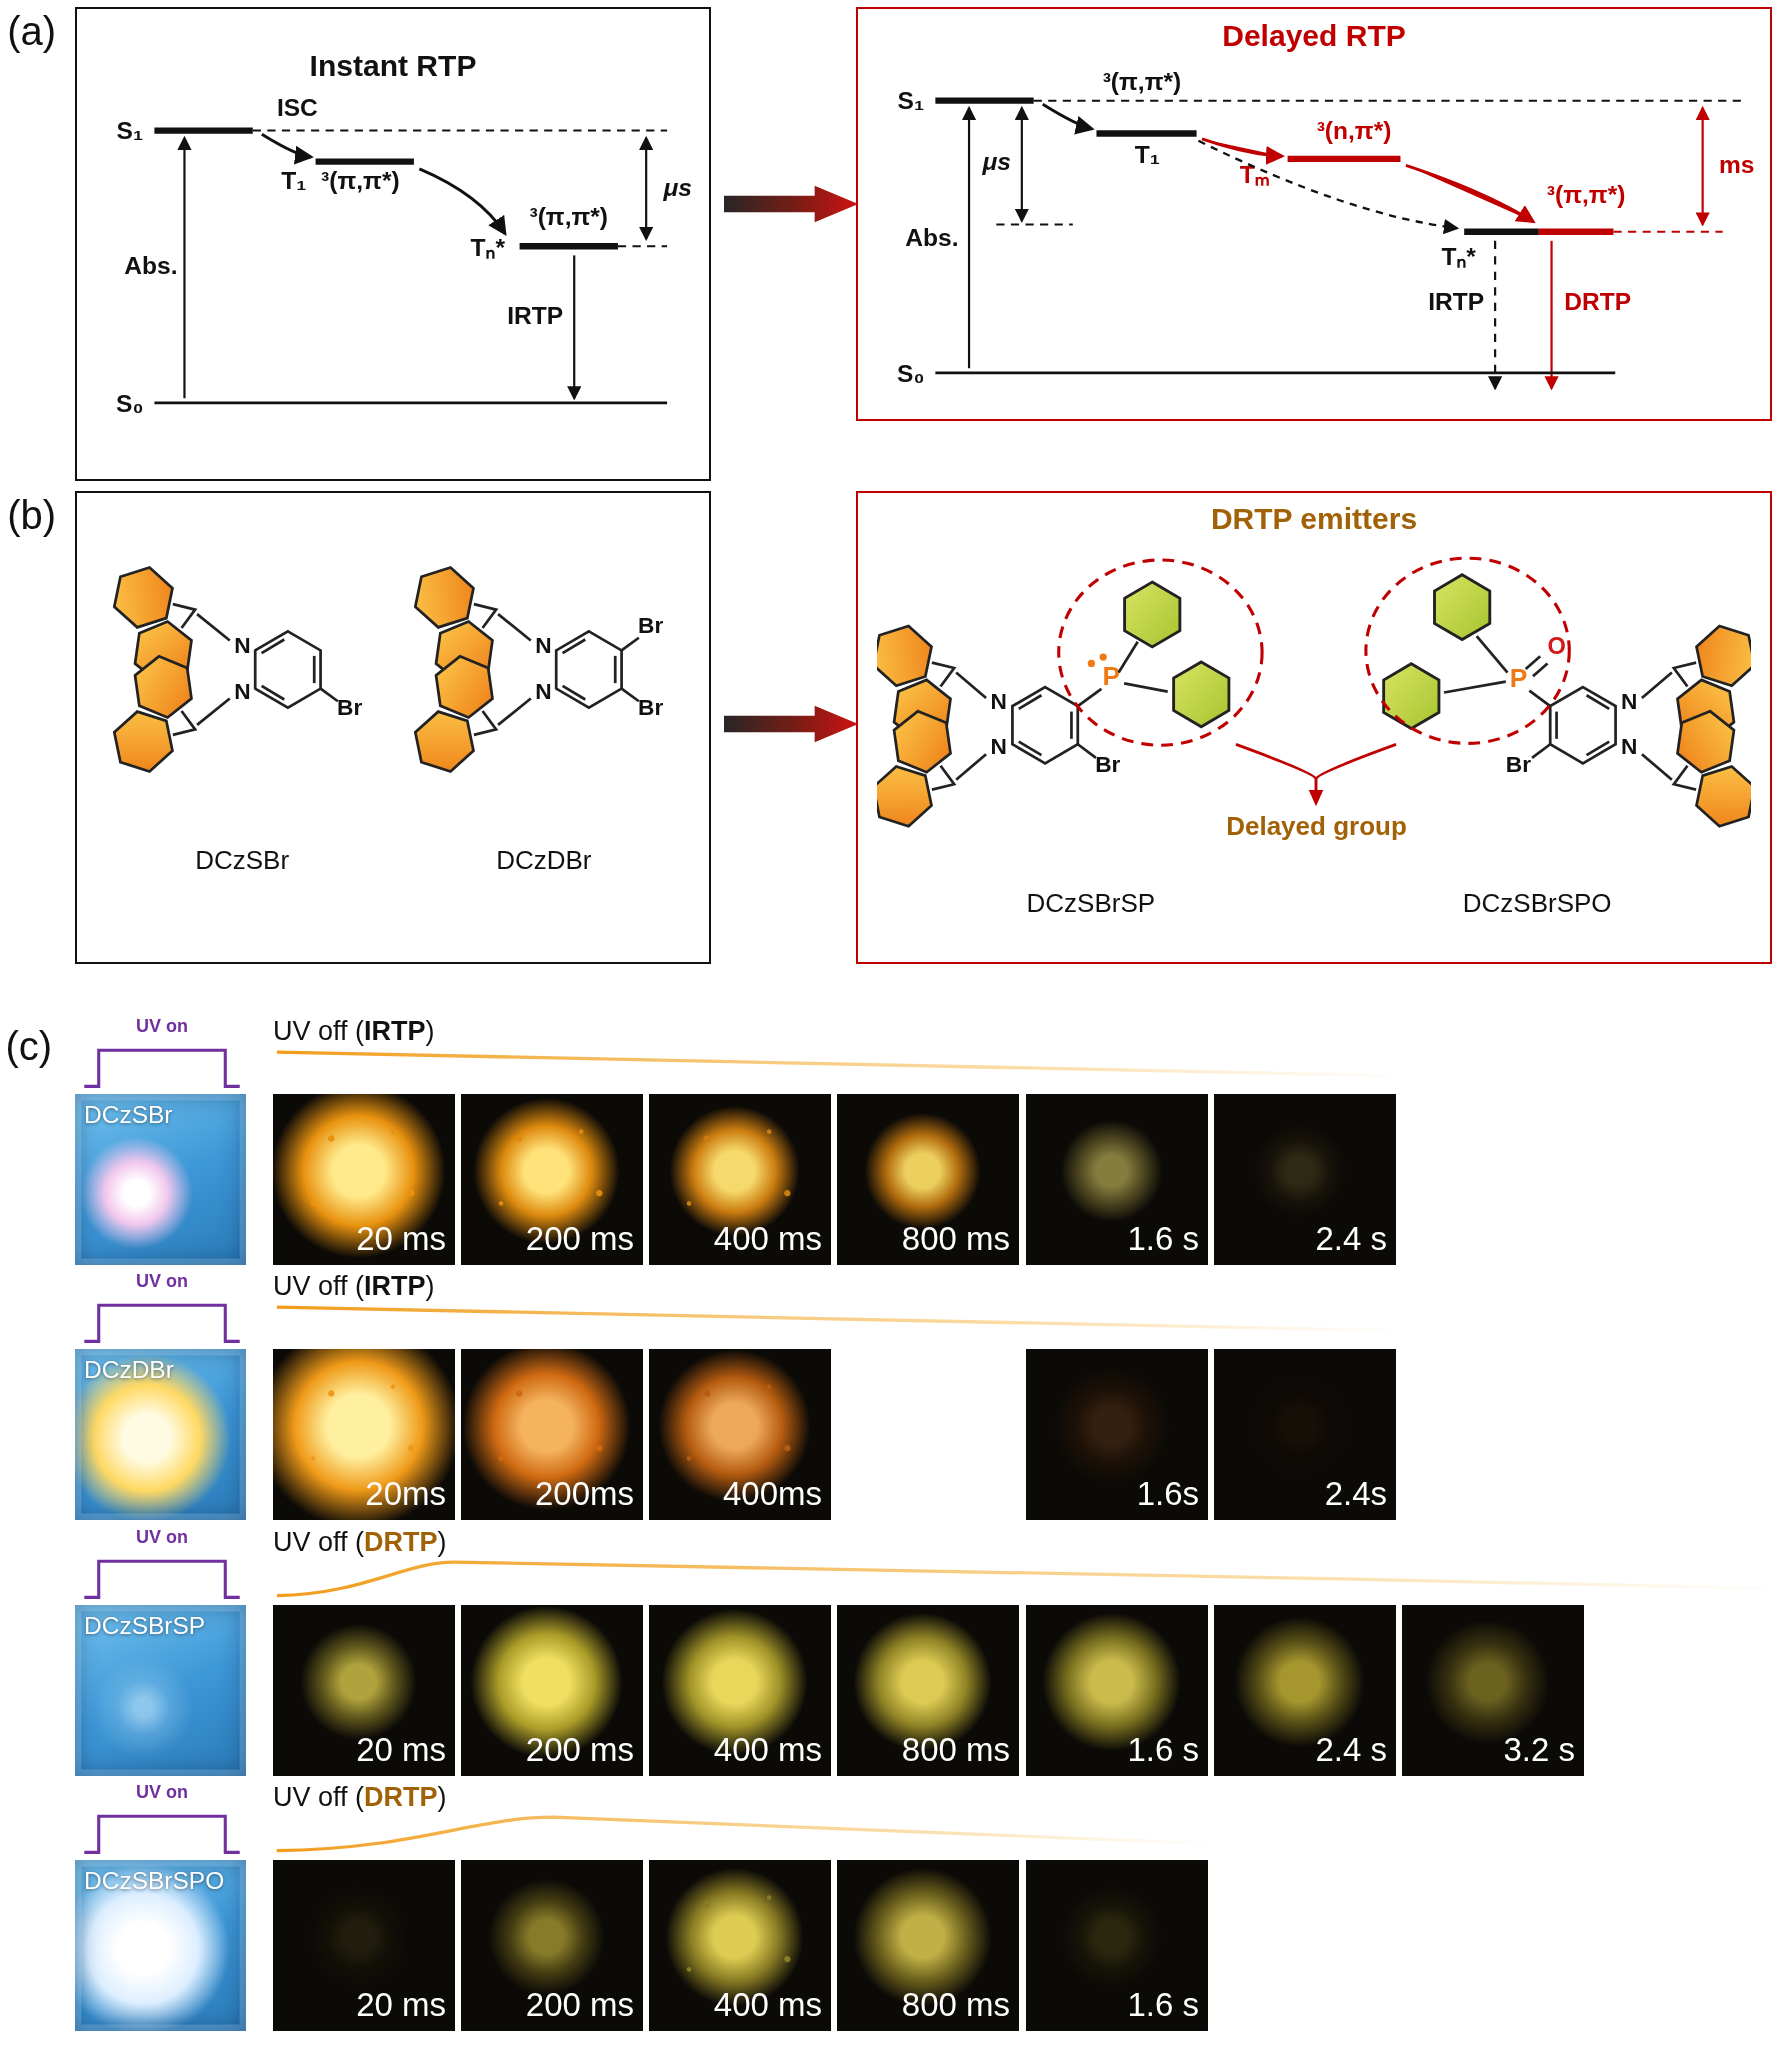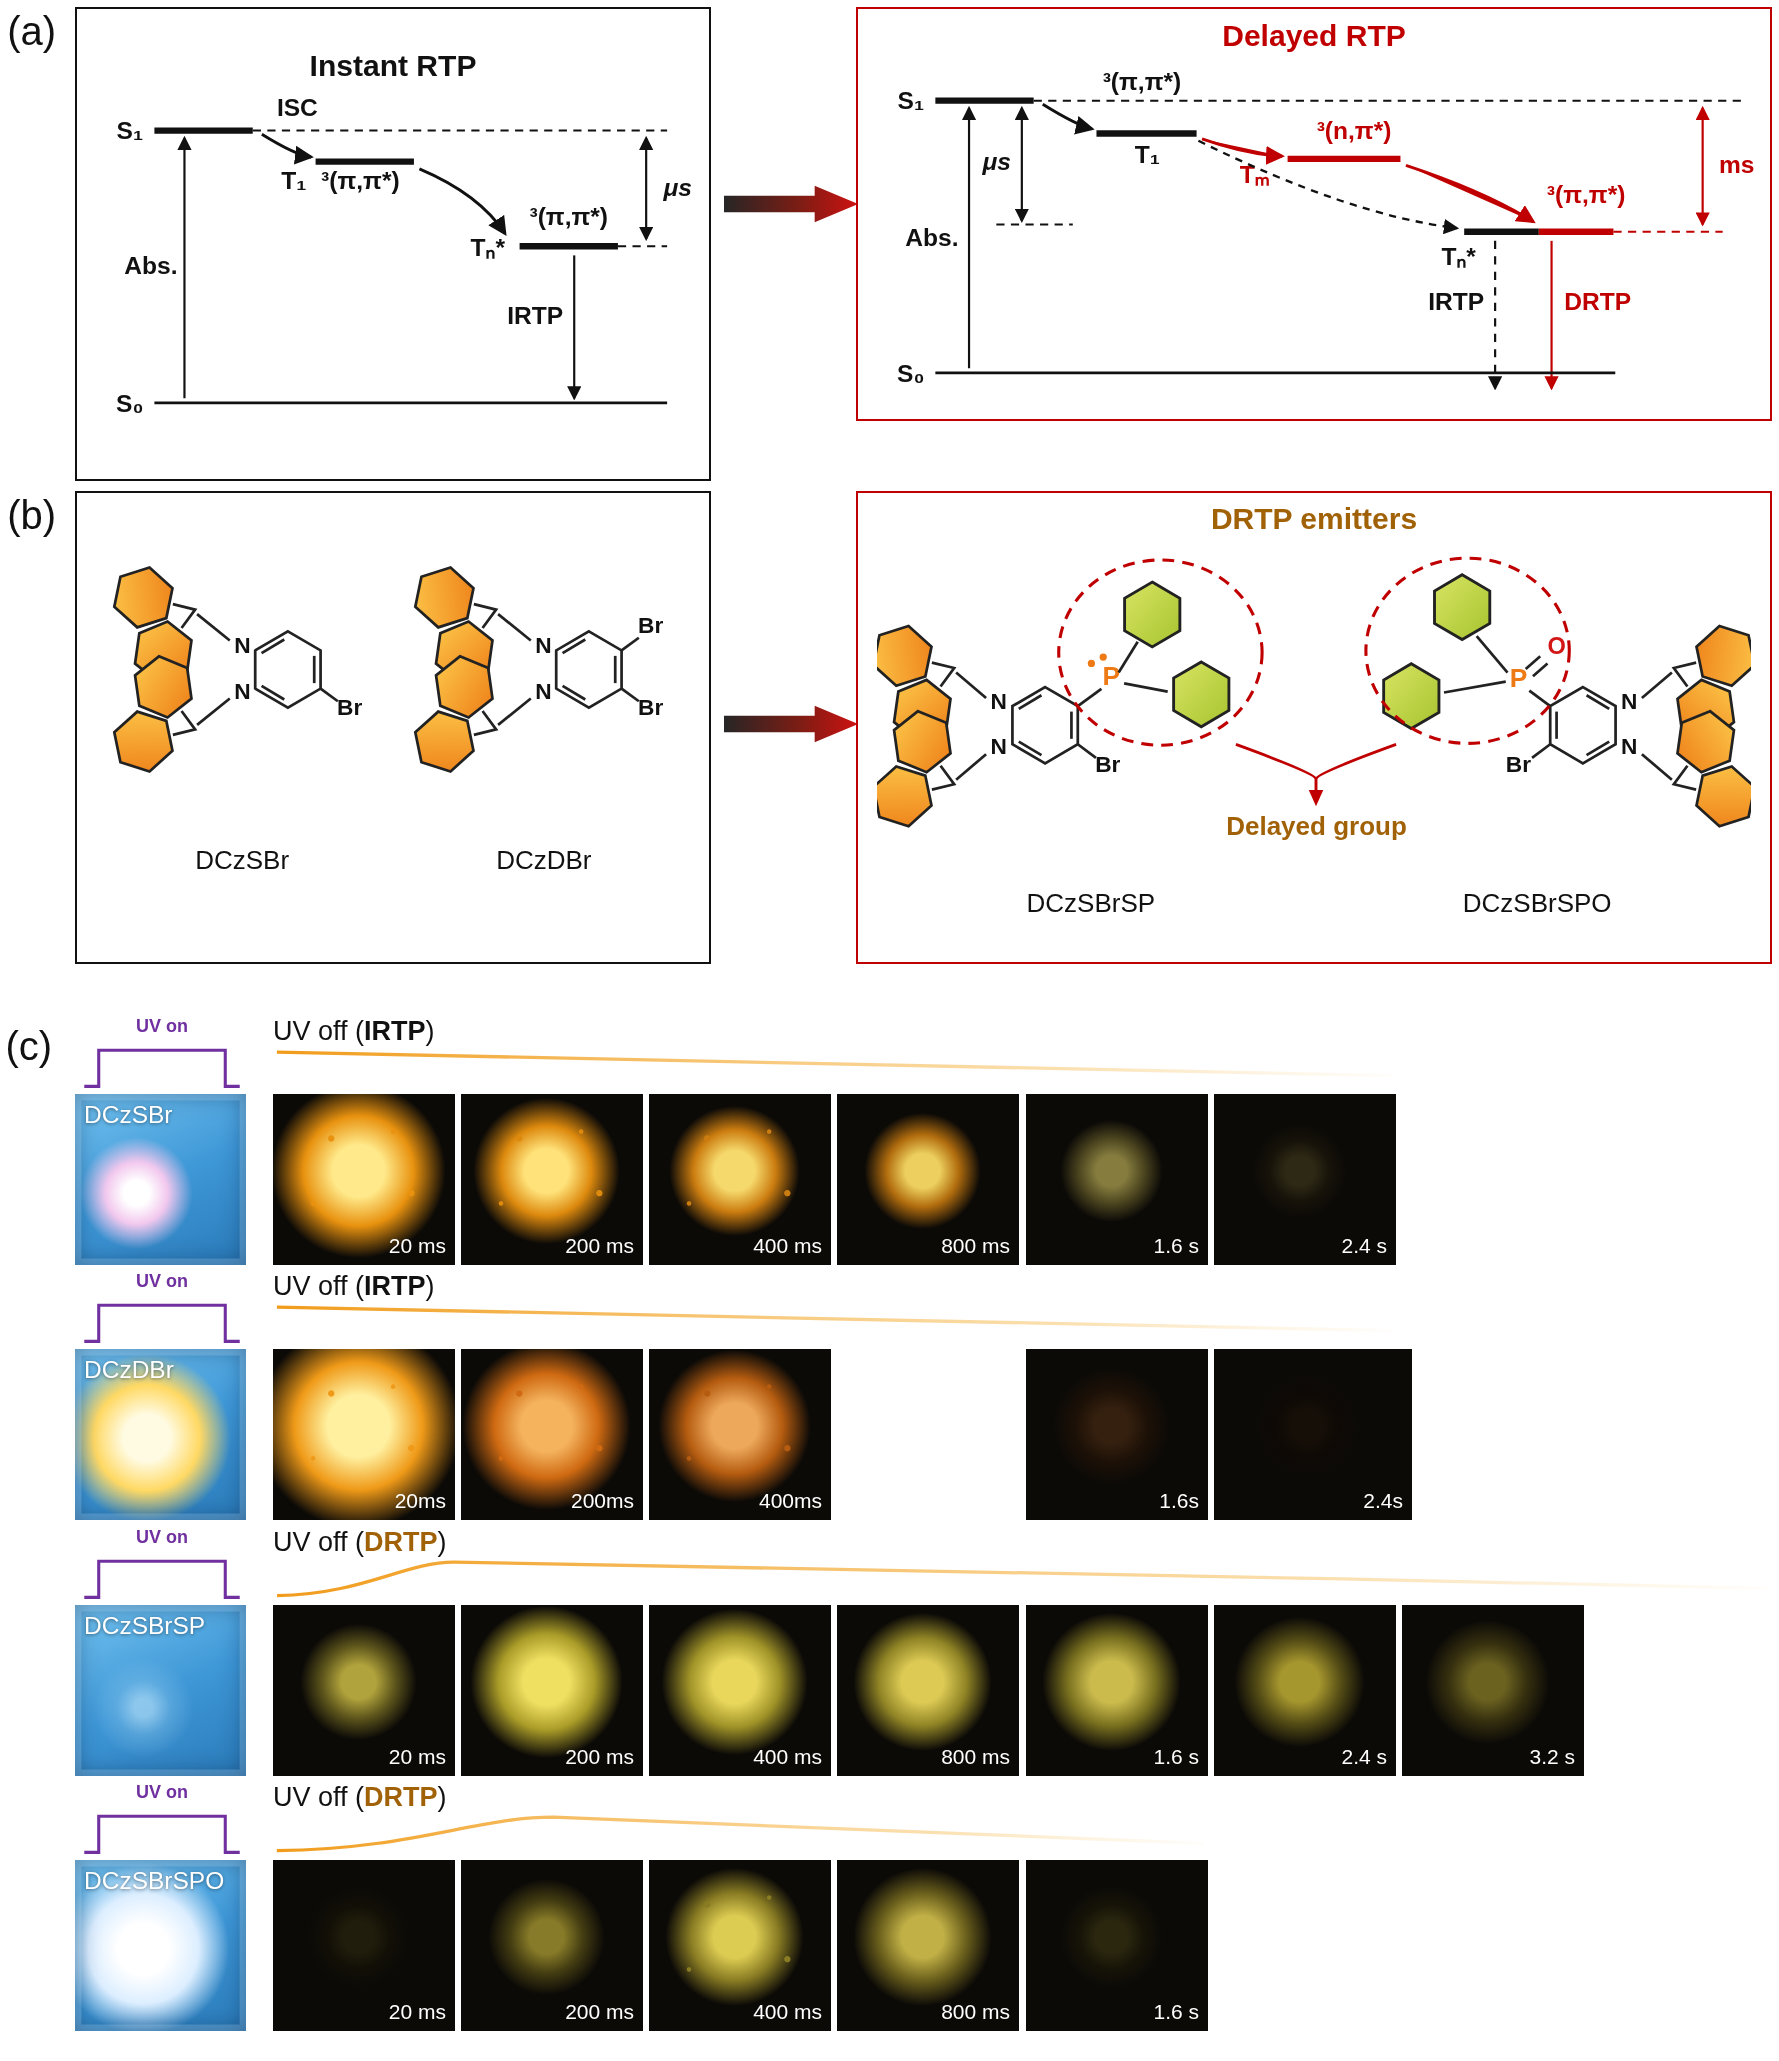--- a/index.html
+++ b/index.html
@@ -53,21 +53,21 @@
          color:#7030a0;font-weight:700;font-size:18px}
   .uv-off{position:absolute;left:273px;top:0;font-size:27px;color:#111}
   .uv-off .mode{font-weight:700}
   .bracket{position:absolute;left:80px;top:27px}
   .curve{position:absolute;left:273px;top:27px}
   .photo{position:absolute;left:75px;top:78px;width:171px;height:171px;background-color:#3a92d4;
          box-shadow:inset 0 0 0 6.4px rgba(195,232,255,.22), inset 0 0 23.6px rgba(6,38,80,.55)}
   .photo .tag{position:absolute;left:9px;top:7.3px;color:#fff;font-size:24.5px;
               text-shadow:0 0.9px 3.6px rgba(0,0,0,.45)}
   .frame{position:absolute;top:78px;width:182px;height:171px;background-color:#0c0a07}
-  .frame .time{position:absolute;right:9px;bottom:7.3px;color:#fff;font-size:21px}
+  .frame .time{position:absolute;right:9px;bottom:7.3px;color:#fff;font-size:33px}
 </style>
 </head>
 <body>
 
 <div id="page">
 
   <svg width="0" height="0" style="position:absolute" aria-hidden="true">
     <defs>
       <linearGradient id="bw2r" x1="0" y1="0" x2="1" y2="0">
         <stop offset="0" stop-color="#262626"></stop>
@@ -349,21 +349,21 @@
         </div>
         <div class="frame" style="left: 461px; background-image: radial-gradient(circle at 32% 26%, rgb(207, 106, 18) 0px, rgb(207, 106, 18) 2.7px, rgba(0, 0, 0, 0) 3.6px), radial-gradient(circle at 66% 22%, rgb(207, 106, 18) 0px, rgb(207, 106, 18) 1.8px, rgba(0, 0, 0, 0) 2.7px), radial-gradient(circle at 76% 58%, rgb(207, 106, 18) 0px, rgb(207, 106, 18) 2.7px, rgba(0, 0, 0, 0) 3.6px), radial-gradient(circle at 22% 64%, rgb(207, 106, 18) 0px, rgb(207, 106, 18) 1.8px, rgba(0, 0, 0, 0) 2.7px), radial-gradient(circle at 47% 45%, rgb(245, 179, 94) 0px, rgb(245, 179, 94) 25.5px, rgb(207, 106, 18) 52px, rgba(0, 0, 0, 0) 84px);">
           <span class="time">200ms</span>
         </div>
         <div class="frame" style="left: 649px; background-image: radial-gradient(circle at 32% 26%, rgb(181, 92, 16) 0px, rgb(181, 92, 16) 2.7px, rgba(0, 0, 0, 0) 3.6px), radial-gradient(circle at 66% 22%, rgb(181, 92, 16) 0px, rgb(181, 92, 16) 1.8px, rgba(0, 0, 0, 0) 2.7px), radial-gradient(circle at 76% 58%, rgb(181, 92, 16) 0px, rgb(181, 92, 16) 2.7px, rgba(0, 0, 0, 0) 3.6px), radial-gradient(circle at 22% 64%, rgb(181, 92, 16) 0px, rgb(181, 92, 16) 1.8px, rgba(0, 0, 0, 0) 2.7px), radial-gradient(circle at 47% 45%, rgb(237, 168, 91) 0px, rgb(237, 168, 91) 23px, rgb(181, 92, 16) 48px, rgba(0, 0, 0, 0) 76px);">
           <span class="time">400ms</span>
         </div>
         <div class="frame" style="left: 1026px; background-image: radial-gradient(circle at 47% 45%, rgb(53, 32, 15) 0px, rgb(53, 32, 15) 17.3px, rgb(29, 17, 7) 36px, rgba(0, 0, 0, 0) 58px);">
           <span class="time">1.6s</span>
         </div>
-        <div class="frame" style="left: 1214px; background-image: radial-gradient(circle at 47% 45%, rgb(22, 15, 8) 0px, rgb(22, 15, 8) 15.5px, rgb(14, 9, 5) 32px, rgba(0, 0, 0, 0) 51px); padding-left: 16px;">
+        <div class="frame" style="left: 1214px; background-image: radial-gradient(circle at 47% 45%, rgb(22, 15, 8) 0px, rgb(22, 15, 8) 15.5px, rgb(14, 9, 5) 32px, rgba(0, 0, 0, 0) 51px);">
           <span class="time">2.4s</span>
         </div>
       </div>
       <div class="c-row" style="top:511px">
         <div class="uv-on">UV on</div>
         <div class="uv-off"><span>UV off (</span><span class="mode tred">DRTP</span><span>)</span></div>
         <svg class="bracket" width="164" height="47" viewBox="0 0 180 52">
           <polyline points="4,48 20,48 20,8 160,8 160,48 176,48" fill="none" stroke="#7030a0" stroke-width="3.4"></polyline>
         </svg>
         <svg class="curve" width="1499" height="49" viewBox="0 0 1649 54">

